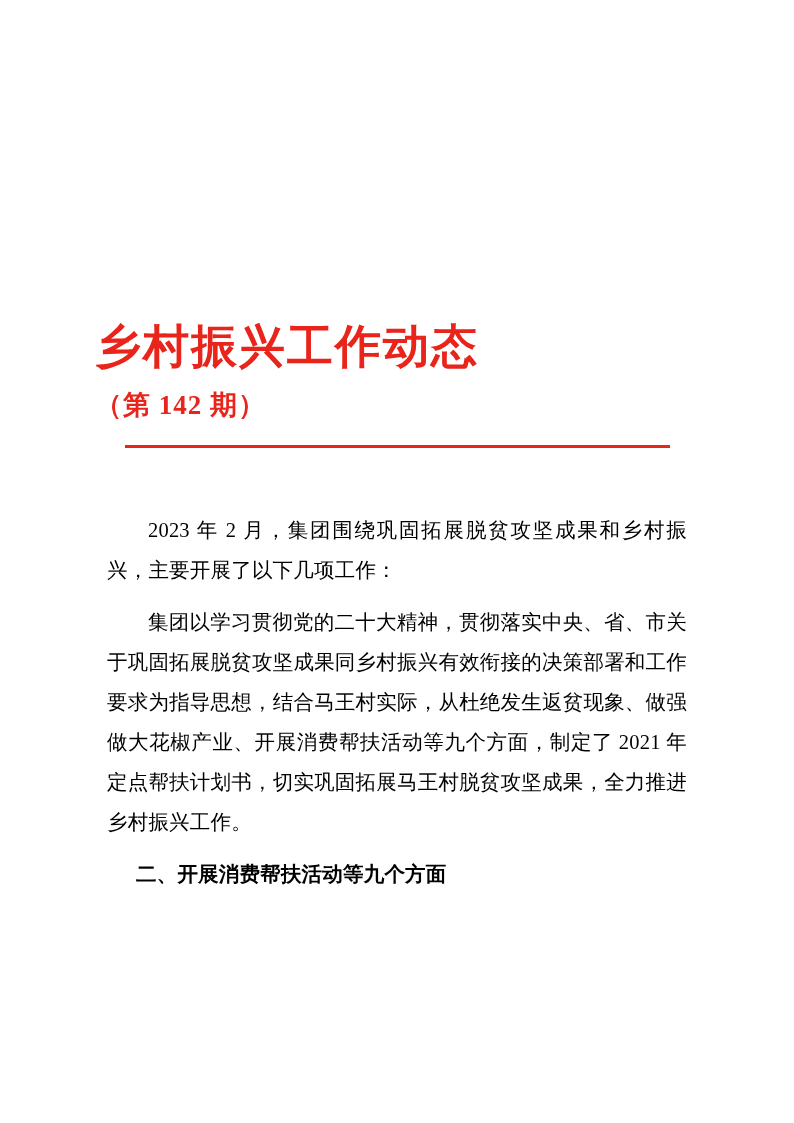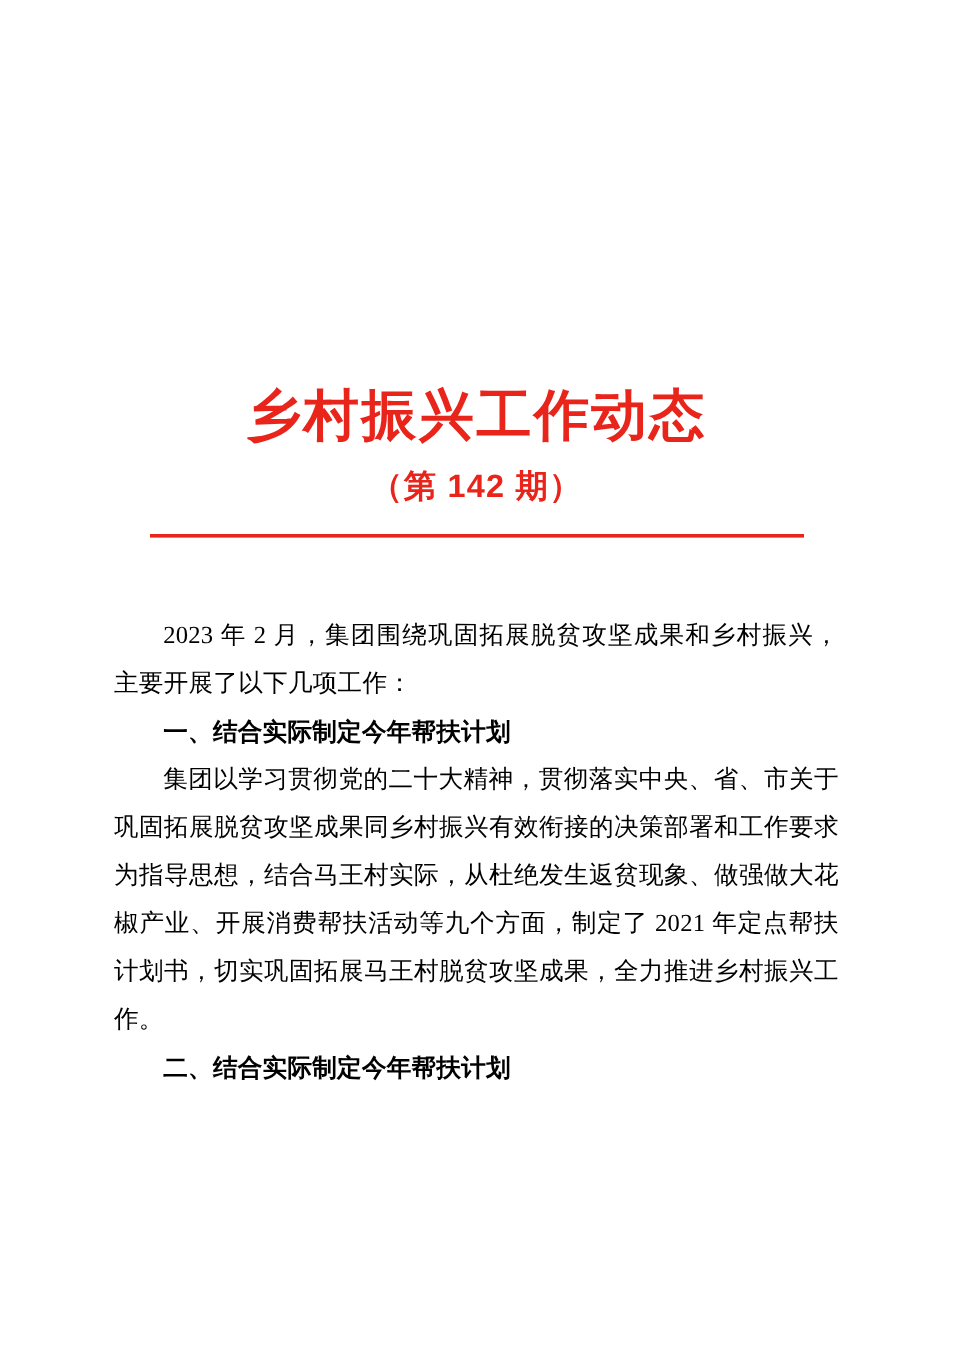--- a/index.html
+++ b/index.html
@@ -17,50 +17,49 @@
   }
   .page {
     width: 794px;
     height: 1123px;
     box-sizing: border-box;
     padding: 0 95px;
     position: relative;
   }
   .masthead {
     padding-top: 320px;
-    text-align: center;
   }
   .masthead-title {
     color: #e8241b;
     font-family: "DejaVu Serif", "Liberation Serif", serif;
     font-weight: bold;
     font-size: 46px;
     letter-spacing: 2px;
     line-height: 1.15;
     margin: 0;
   }
   .masthead-issue {
     color: #e8241b;
-    font-family: Liberation Sans, sans-serif;
+    font-family: Liberation Serif, serif;
     font-weight: bold;
     font-size: 27px;
     letter-spacing: 1px;
     margin: 14px 0 0 0;
   }
   .masthead-rule {
     margin: 22px auto 0 auto;
     width: 545px;
     height: 0;
     border-top: 3px solid #e8241b;
   }
   .body-block {
     margin-top: 62px;
   }
   p.para {
-    margin: 0;
+    margin: 12px;
     font-size: 20.5px;
     line-height: 40px;
     text-align: justify;
     text-justify: inter-ideograph;
     text-indent: 2em;
     letter-spacing: 0.2px;
   }
   p.heading {
     margin: 0;
     font-size: 20.5px;
@@ -82,22 +81,21 @@
   <div class="masthead">
     <h1 class="masthead-title">乡村振兴工作动态</h1>
     <div class="masthead-issue">（第 142 期）</div>
     <div class="masthead-rule"></div>
   </div>
 
   <div class="body-block">
 
     <p class="para">2023 年 2 月，集团围绕巩固拓展脱贫攻坚成果和乡村振兴，主要开展了以下几项工作：</p>
 
-    <p class="heading">一、结合实际制定今年帮扶计划</p>
 
     <p class="para">集团以学习贯彻党的二十大精神，贯彻落实中央、省、市关于巩固拓展脱贫攻坚成果同乡村振兴有效衔接的决策部署和工作要求为指导思想，结合马王村实际，从杜绝发生返贫现象、做强做大花椒产业、开展消费帮扶活动等九个方面，制定了 2021 年定点帮扶计划书，切实巩固拓展马王村脱贫攻坚成果，全力推进乡村振兴工作。</p>
 
-    <p class="heading">二、结合实际制定今年帮扶计划</p>
+    <p class="heading">二、开展消费帮扶活动等九个方面</p>
 
 
   </div>
 
 </div>
 
 </body></html>

